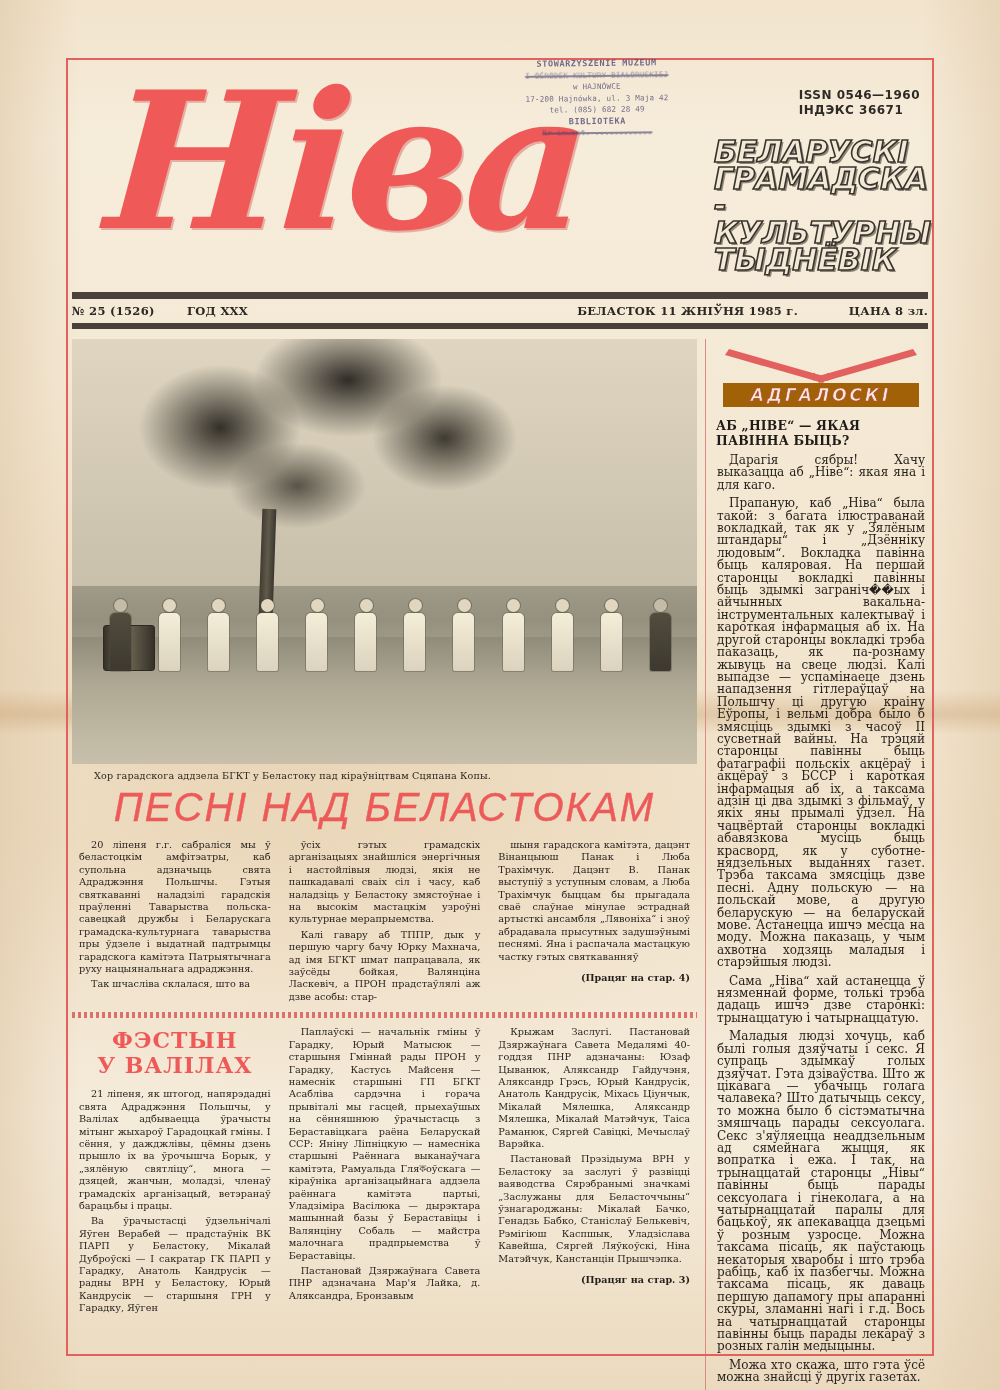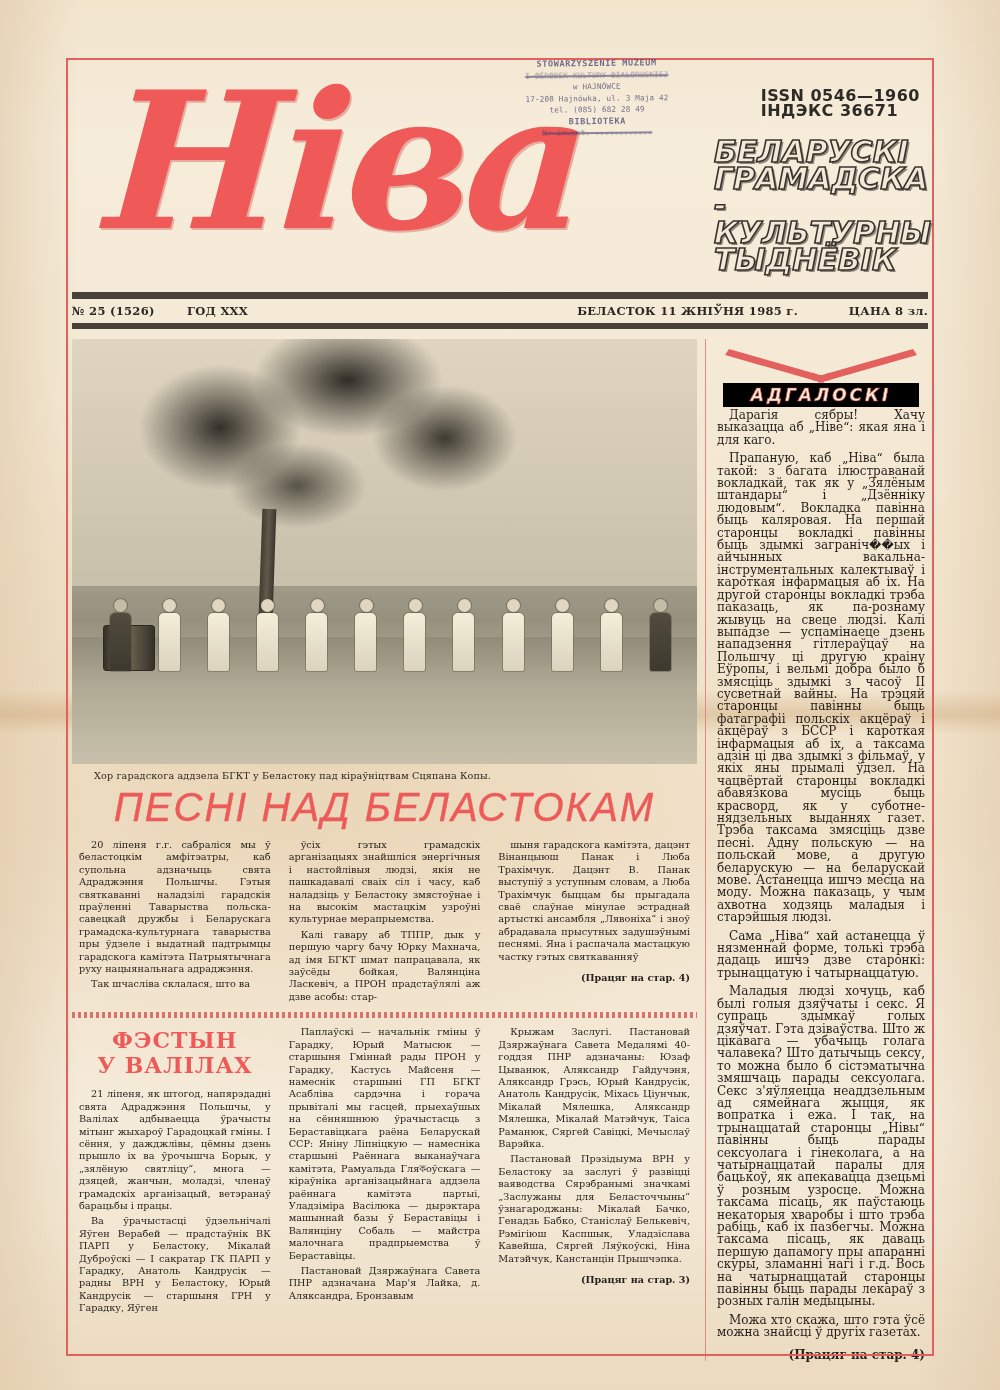--- a/index.html
+++ b/index.html
@@ -54,21 +54,21 @@
     font-size:8.5px; line-height:11.5px; text-align:center;
     letter-spacing:.6px; font-weight:700;
     transform:rotate(-.7deg);
   }
   .stamp .sm { font-size:7.6px; font-weight:400; letter-spacing:.2px;}
   .stamp .blur { filter:blur(.5px); opacity:.8; }
   .stamp .strike { text-decoration:line-through; text-decoration-thickness:2px; }
   .issn {
     position:absolute; right:8px; top:28px; text-align:left;
     font-family:"DejaVu Sans", sans-serif; font-weight:700;
-    font-size:16px; line-height:15px; color:#2e2a26;
+    font-size:12px; line-height:15px; color:#2e2a26;
     letter-spacing:.5px;
   }
   .tagline {
     position:absolute; right:4px; top:78px; width:210px;
     font-family:"DejaVu Sans", sans-serif; font-weight:700; font-style:italic;
     font-size:30px; line-height:27px; color:#f2e9d8;
     text-align:left; letter-spacing:0px;
     -webkit-text-stroke:1.6px #3a332c;
     text-shadow:2px 2px 0 rgba(58,51,44,.55);
   }
@@ -167,21 +167,21 @@
     font-family:"DejaVu Serif", serif; font-weight:700;
     font-size:22px; line-height:25px; color:#ef5a58;
     text-align:center; letter-spacing:1px; margin:2px 0 10px 0;
   }
 
   
   .adgal { text-align:center; padding:4px 2px 2px; }
   .adgal svg { display:block; margin:0 auto; }
   .adgal-banner {
     margin:-6px auto 0; width:196px; height:24px;
-    background:#000000; position:relative;
+    background:#a16207; position:relative;
     display:flex; align-items:center; justify-content:center;
   }
   .adgal-banner span {
     font-family:"DejaVu Sans", sans-serif; font-weight:700; font-style:italic;
     font-size:17px; color:#f6ead7; letter-spacing:3px;
     -webkit-text-stroke:.7px #b94340;
   }
   .side-title {
     font-family:"DejaVu Serif", serif; font-weight:700;
     font-size:12.4px; line-height:14.5px; color:#1f1b18;
@@ -361,20 +361,21 @@
           <g stroke="#e2605e" stroke-width="2" fill="none">
             <path d="M20 14 L60 26"></path>
               <path d="M176 14 L136 26"></path>
           </g>
         </svg>
         <div class="adgal-banner">
           <span>АДГАЛОСКІ</span>
         </div>
       </div>
 
+      <div class="side-title">АБ „НІВЕ“ — ЯКАЯ ПАВІННА БЫЦЬ?</div>
 
       <div class="side-body">
         <p>Дарагія сябры! Хачу выказацца аб „Ніве“: якая яна і для каго.</p>
         <p>Прапаную, каб „Ніва“ была такой: з багата ілюстраванай вокладкай, так як у „Зялёным штандары“ і „Дзённіку людовым“. Вокладка павінна быць каляровая. На першай старонцы вокладкі павінны быць здымкі заграніч��ых і айчынных вакальна-інструментальных калектываў і кароткая інфармацыя аб іх. На другой старонцы вокладкі трэба паказаць, як па-рознаму жывуць на свеце людзі. Калі выпадзе — успамінаеце дзень нападзення гітлераўцаў на Польшчу ці другую краіну Еўропы, і вельмі добра было б змясціць здымкі з часоў ІІ сусветнай вайны. На трэцяй старонцы павінны быць фатаграфіі польскіх акцёраў і акцёраў з БССР і кароткая інфармацыя аб іх, а таксама адзін ці два здымкі з фільмаў, у якіх яны прымалі ўдзел. На чацвёртай старонцы вокладкі абавязкова мусіць быць красворд, як у суботне-нядзельных выданнях газет. Трэба таксама змясціць дзве песні. Адну польскую — на польскай мове, а другую беларускую — на беларускай мове. Астанецца ишчэ месца на моду. Можна паказаць, у чым ахвотна ходзяць маладыя і старэйшыя людзі.</p>
         <p>Сама „Ніва“ хай астанецца ў нязменнай форме, толькі трэба дадаць ишчэ дзве старонкі: трынаццатую і чатырнаццатую.</p>
         <p>Маладыя людзі хочуць, каб былі голыя дзяўчаты і секс. Я супраць здымкаў голых дзяўчат. Гэта дзіваўства. Што ж цікавага — убачыць голага чалавека? Што датычыць сексу, то можна было б сістэматычна змяшчаць парады сексуолага. Секс з'яўляецца неаддзельным ад сямейнага жыцця, як вопратка і ежа. І так, на трынаццатай старонцы „Нівы“ павінны быць парады сексуолага і гінеколага, а на чатырнаццатай паралы для бацькоў, як апекавацца дзецьмі ў розным узросце. Можна таксама пісаць, як паўстаюць некаторыя хваробы і што трэба рабіць, каб іх пазбегчы. Можна таксама пісаць, як даваць першую дапамогу пры апаранні скуры, зламанні нагі і г.д. Вось на чатырнаццатай старонцы павінны быць парады лекараў з розных галін медыцыны.</p>
         <p>Можа хто скажа, што гэта ўсё можна знайсці ў другіх газетах.</p>
         <p class="cont">(Працяг на стар. 4)</p>
       </div>
     </div>

